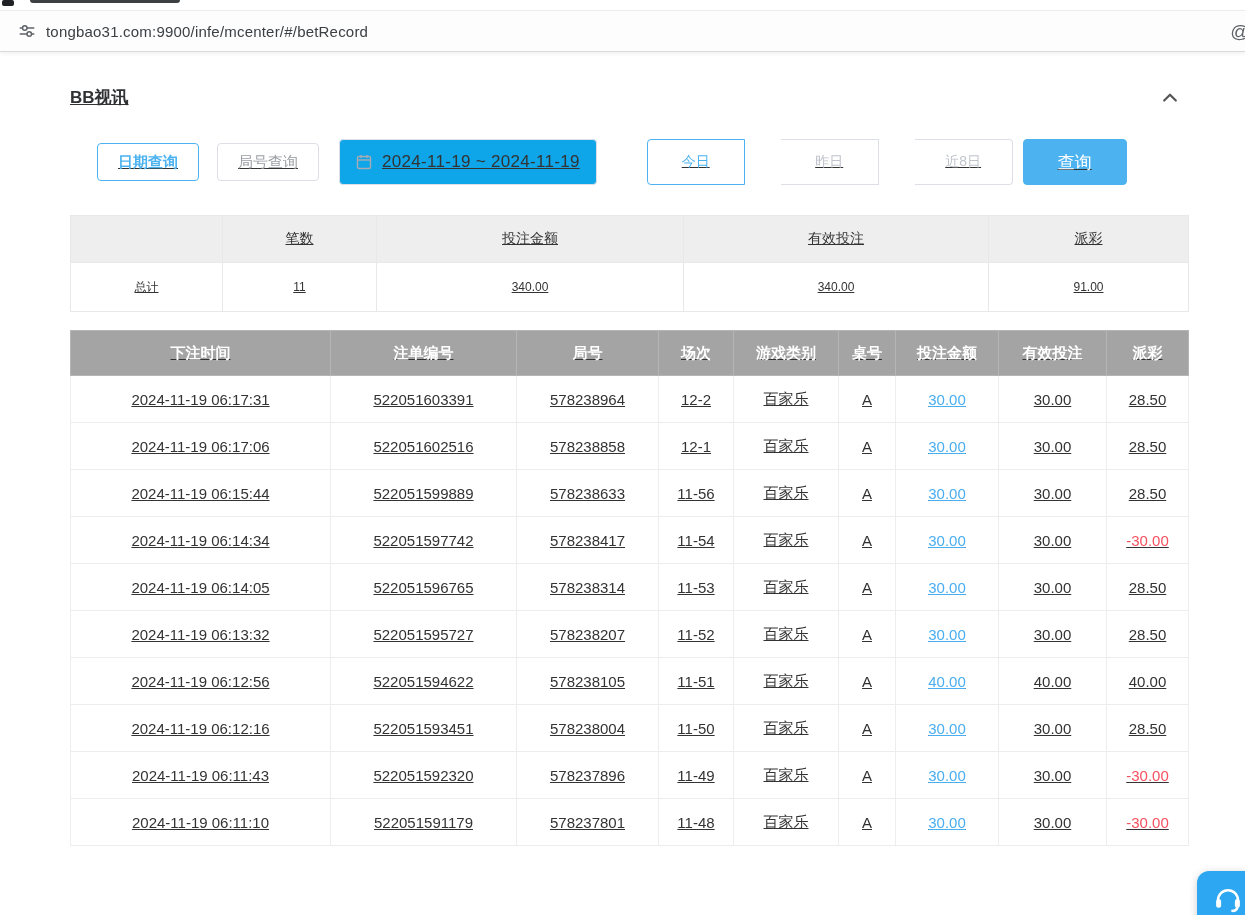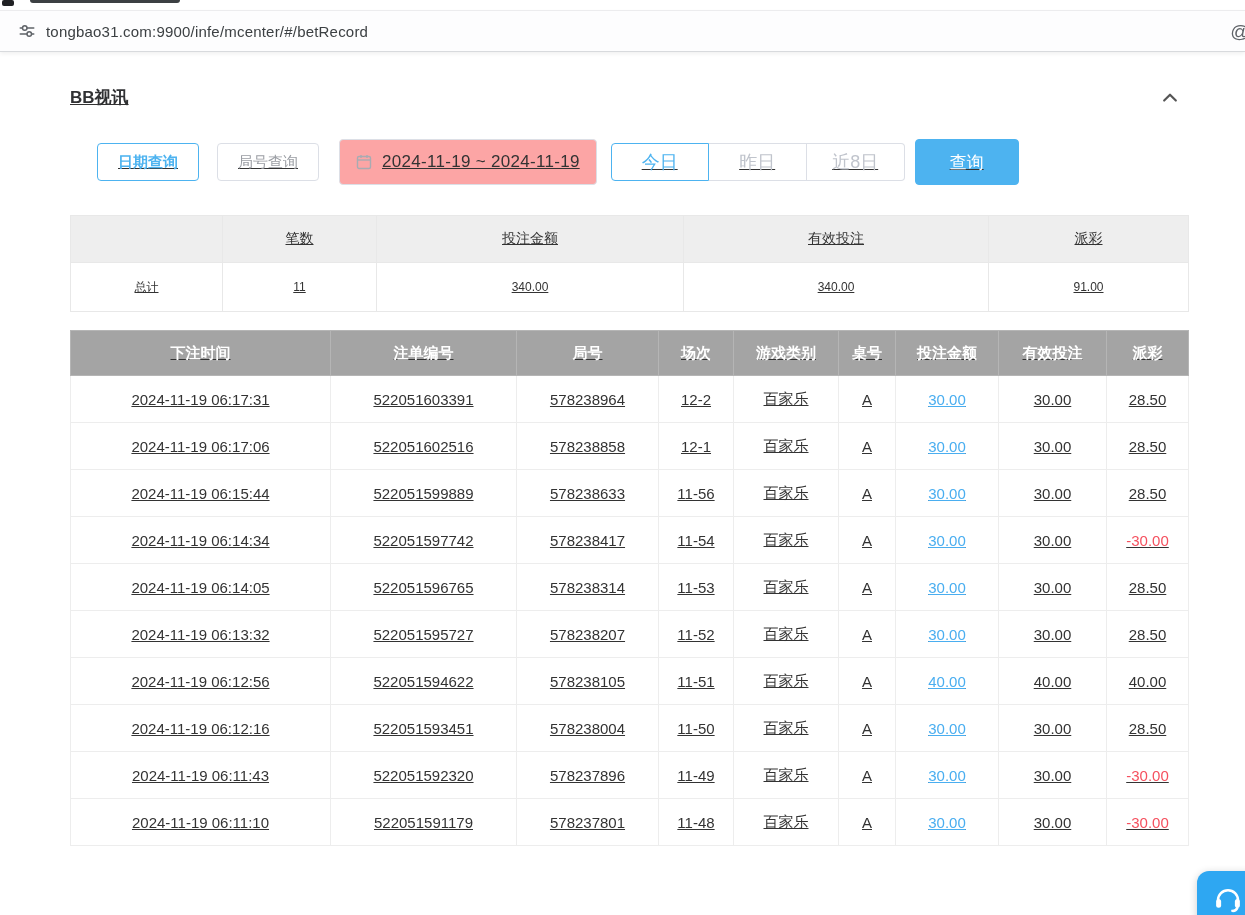--- a/index.html
+++ b/index.html
@@ -34,27 +34,27 @@
   .btn-outline-blue {
     height:38px; padding:0 20px; font-size:15px; font-weight:bold;
     color:#4db3f0; border:1px solid #4db3f0;
   }
   .btn-outline-gray {
     height:38px; padding:0 20px; font-size:15px;
     color:#9a9da3; border:1px solid #dcdfe6; margin-left:18px;
   }
   .date-input {
     height:46px; margin-left:20px; padding:0 16px; display:flex; align-items:center; gap:10px;
-    border:1px solid #dcdfe6; border-radius:4px; cursor:pointer; background:#fca5a5;
+    border:1px solid #dcdfe6; border-radius:4px; cursor:pointer; background:#0ea5e9;
   }
   .date-input .date-text { font-size:17px; color:#333; letter-spacing:.3px; }
   .segmented { display:flex; margin-left:14px; }
   .seg {
-    height:38px; width:98px; font-family:inherit; font-size:18px; background:#fff; cursor:pointer;
-    color:#c0c4cc; border:1px solid #dcdfe6; border-left-width:0;
+    height:46px; width:98px; font-family:inherit; font-size:14px; background:#fff; cursor:pointer;
+    color:#c0c4cc; border:1px solid #dcdfe6; border-left-width:0;margin-left:36px;
   }
   .seg:first-child { border-left-width:1px; border-radius:4px 0 0 4px; }
   .seg:last-child { border-radius:0 4px 4px 0; }
   .seg.active { color:#4db3f0; border:1px solid #4db3f0; }
   .btn-primary {
     height:46px; width:104px; margin-left:10px; font-size:17px;
     background:#4db3f0; color:#fff; border:1px solid #4db3f0;
   }
 
   

